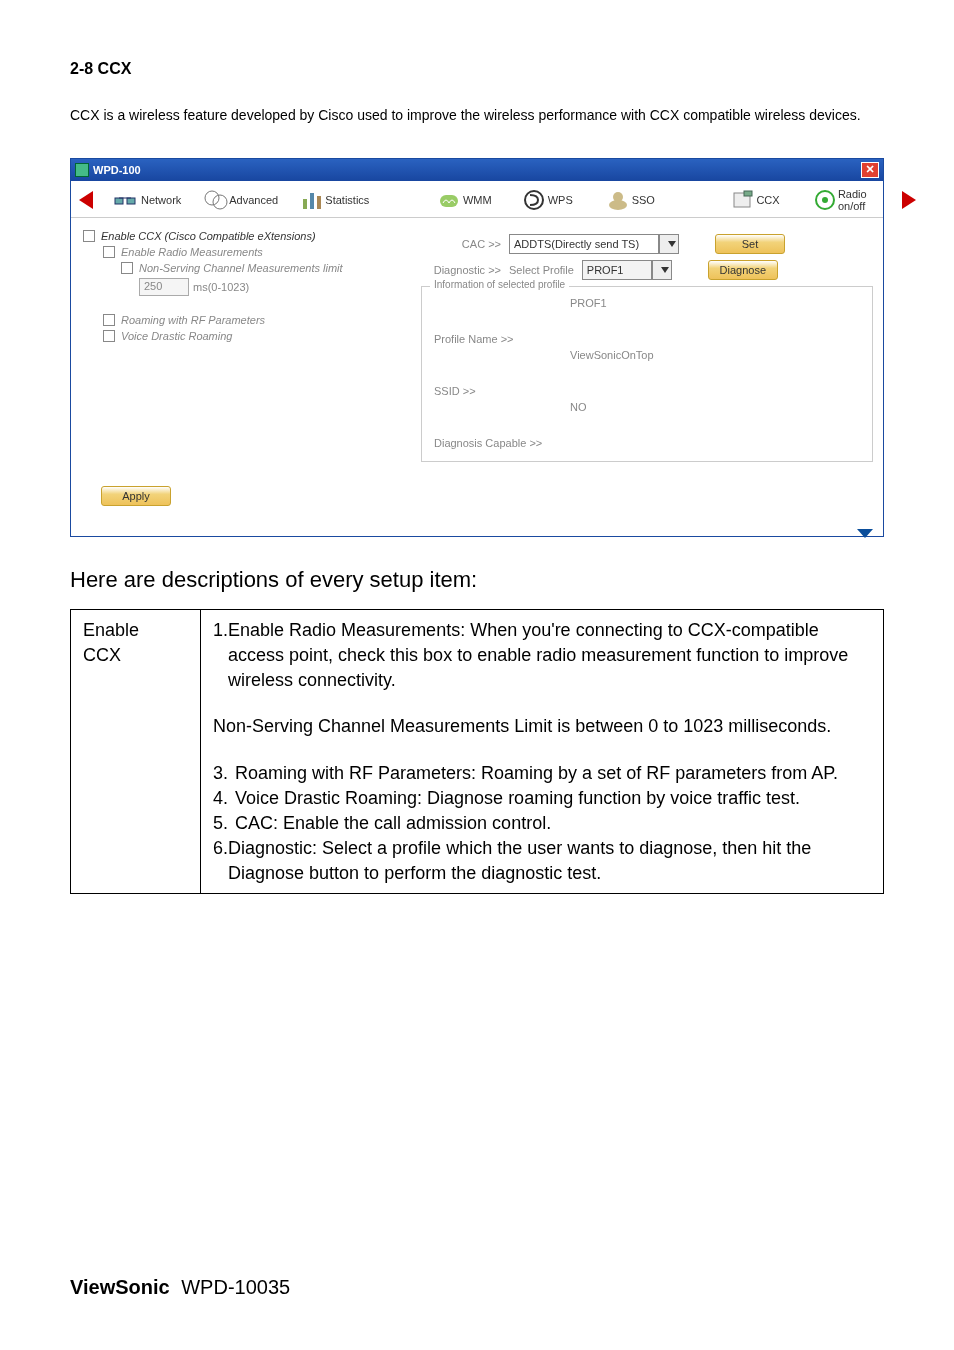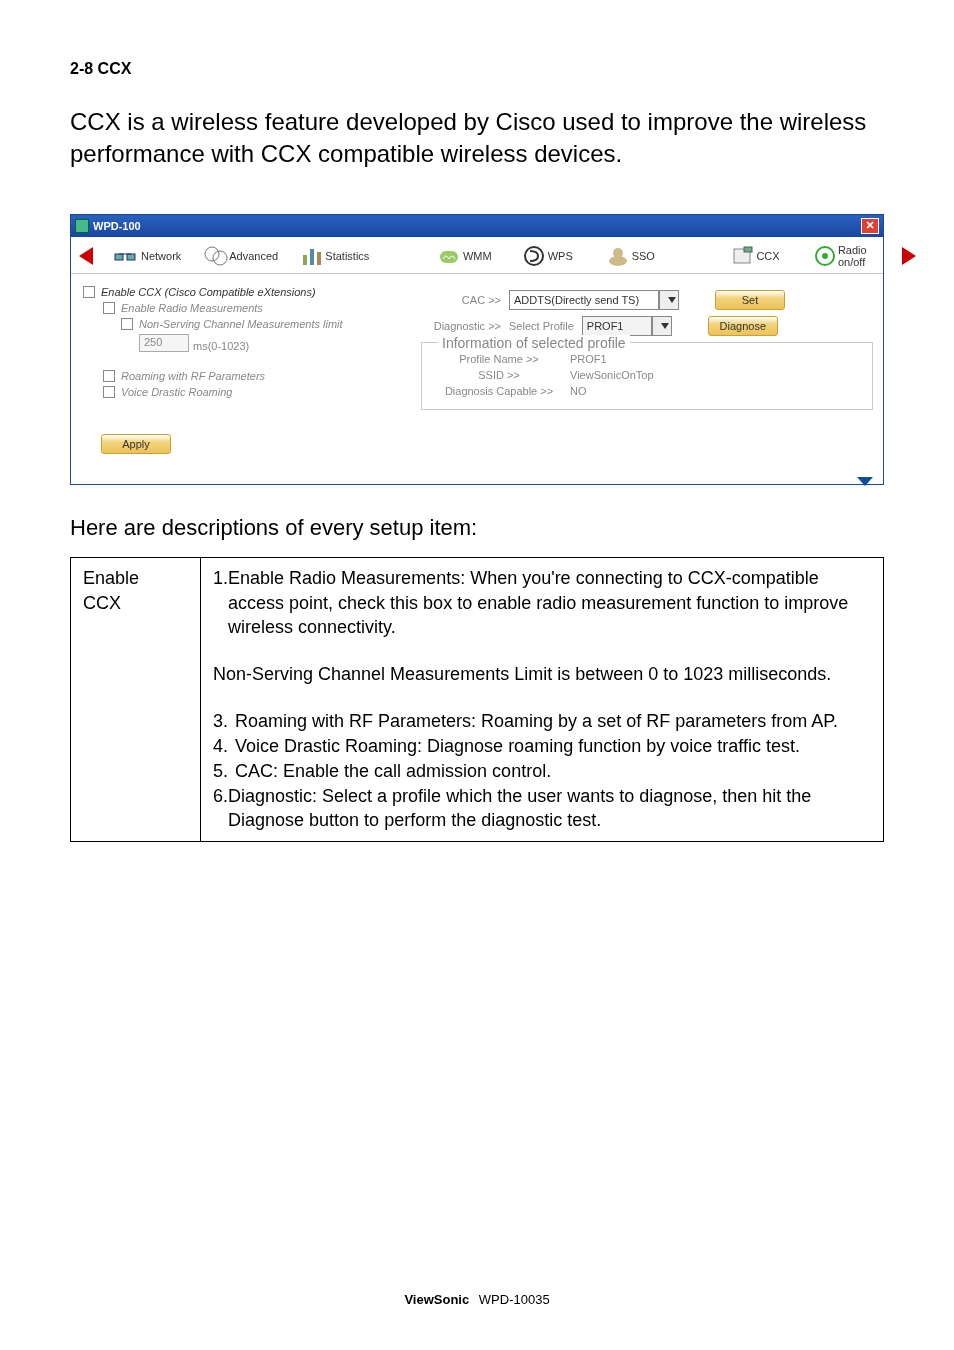--- a/index.html
+++ b/index.html
@@ -12,23 +12,23 @@
       color: #000;
       position: relative;
       min-height: 1350px;
     }
     .section-heading {
       font-weight: bold;
       font-size: 16px;
       margin-bottom: 28px;
     }
     .intro-text {
-      font-size: 24px;
+      font-size: 14px;
       line-height: 1.35;
-      margin-bottom: 43px;
+      margin-bottom: 33px;
     }
     
     .app-window {
       border: 1px solid #1a4aa0;
       width: 100%;
       background: #fff;
       margin-bottom: 30px;
       position: relative;
     }
     .titlebar {
@@ -98,43 +98,43 @@
     .dd-input.wide{width:150px;}
     .btn{
       background:linear-gradient(#fff,#f2d37a 40%,#eec25a);border:1px solid #c9a22e;
       border-radius:3px;padding:2px 2px;font-size:11px;color:#333;height:20px;
       display:inline-flex;align-items:center;justify-content:center;min-width:70px;
     }
     .fieldset{
       border:1px solid #ccc;margin-top:6px;padding:6px 12px 8px 12px;position:relative;
     }
     .fieldset-legend{
-      position:absolute;top:-8px;left:16px;background:#fff;padding:0 4px;font-size:14px;color:#888;
+      position:absolute;top:-8px;left:8px;background:#fff;padding:0 4px;font-size:10px;color:#888;
     }
     .info-row{display:flex;gap:6px;margin:4px 0;font-size:11px;color:#888;}
-    .info-row .l{min-width:130px;text-align:center;}
+    .info-row .l{min-width:130px;text-align:left;margin-top:36px;}
     .apply-row{margin-top:24px;margin-left:20px;}
     .expand-arrow{
       position:absolute;right:10px;bottom:-2px;width:0;height:0;
       border-left:8px solid transparent;border-right:8px solid transparent;border-top:9px solid #0b4e9b;
     }
     
     .desc-text{font-size:22px;margin:24px 0 16px 0;}
     
     .desc-table{
       border:1px solid #000;border-collapse:collapse;width:100%;font-size:18px;
     }
     .desc-table td{border:1px solid #000;vertical-align:top;padding:8px 12px;line-height:1.38;}
     .desc-table .c1{width:130px;}
     .para-sp{height:22px;}
     .num{display:inline-block;width:22px;}
     
     .footer{
-      position:absolute;bottom:43px;left:70px;right:70px;
-      display:flex;justify-content:center;font-size:13px;color:#000;
+      position:absolute;bottom:51px;left:70px;right:70px;
+      display:flex;justify-content:flex-start;font-size:20px;color:#000;
     }
     .footer .brand{font-weight:bold;}
     .footer .model{font-weight:normal;margin-left:6px;}
   </style>
 </head>
 <body>
 
 <div class="section-heading">2-8 CCX</div>
 <div class="intro-text">CCX is a wireless feature developed by Cisco used to improve the wireless performance with CCX compatible wireless devices.</div>
 
@@ -238,21 +238,21 @@
           <span style="color:#333;">Enable CCX (Cisco Compatible eXtensions)</span>
         </div>
         <div class="checkbox-row inner">
           <div class="cb"></div>
           <span>Enable Radio Measurements</span>
         </div>
         <div class="checkbox-row inner2">
           <div class="cb"></div>
           <span>Non-Serving Channel Measurements limit</span>
         </div>
-        <div style="margin-left:58px;margin-top:2px;display:flex;align-items:flex-end;">
+        <div style="margin-left:58px;margin-top:2px;display:flex;align-items:center;">
           <span class="ms-input">250</span>
           <span>ms(0-1023)</span>
         </div>
         <div style="height:16px;"></div>
         <div class="checkbox-row inner">
           <div class="cb"></div>
           <span>Roaming with RF Parameters</span>
         </div>
         <div class="checkbox-row inner">
           <div class="cb"></div>

